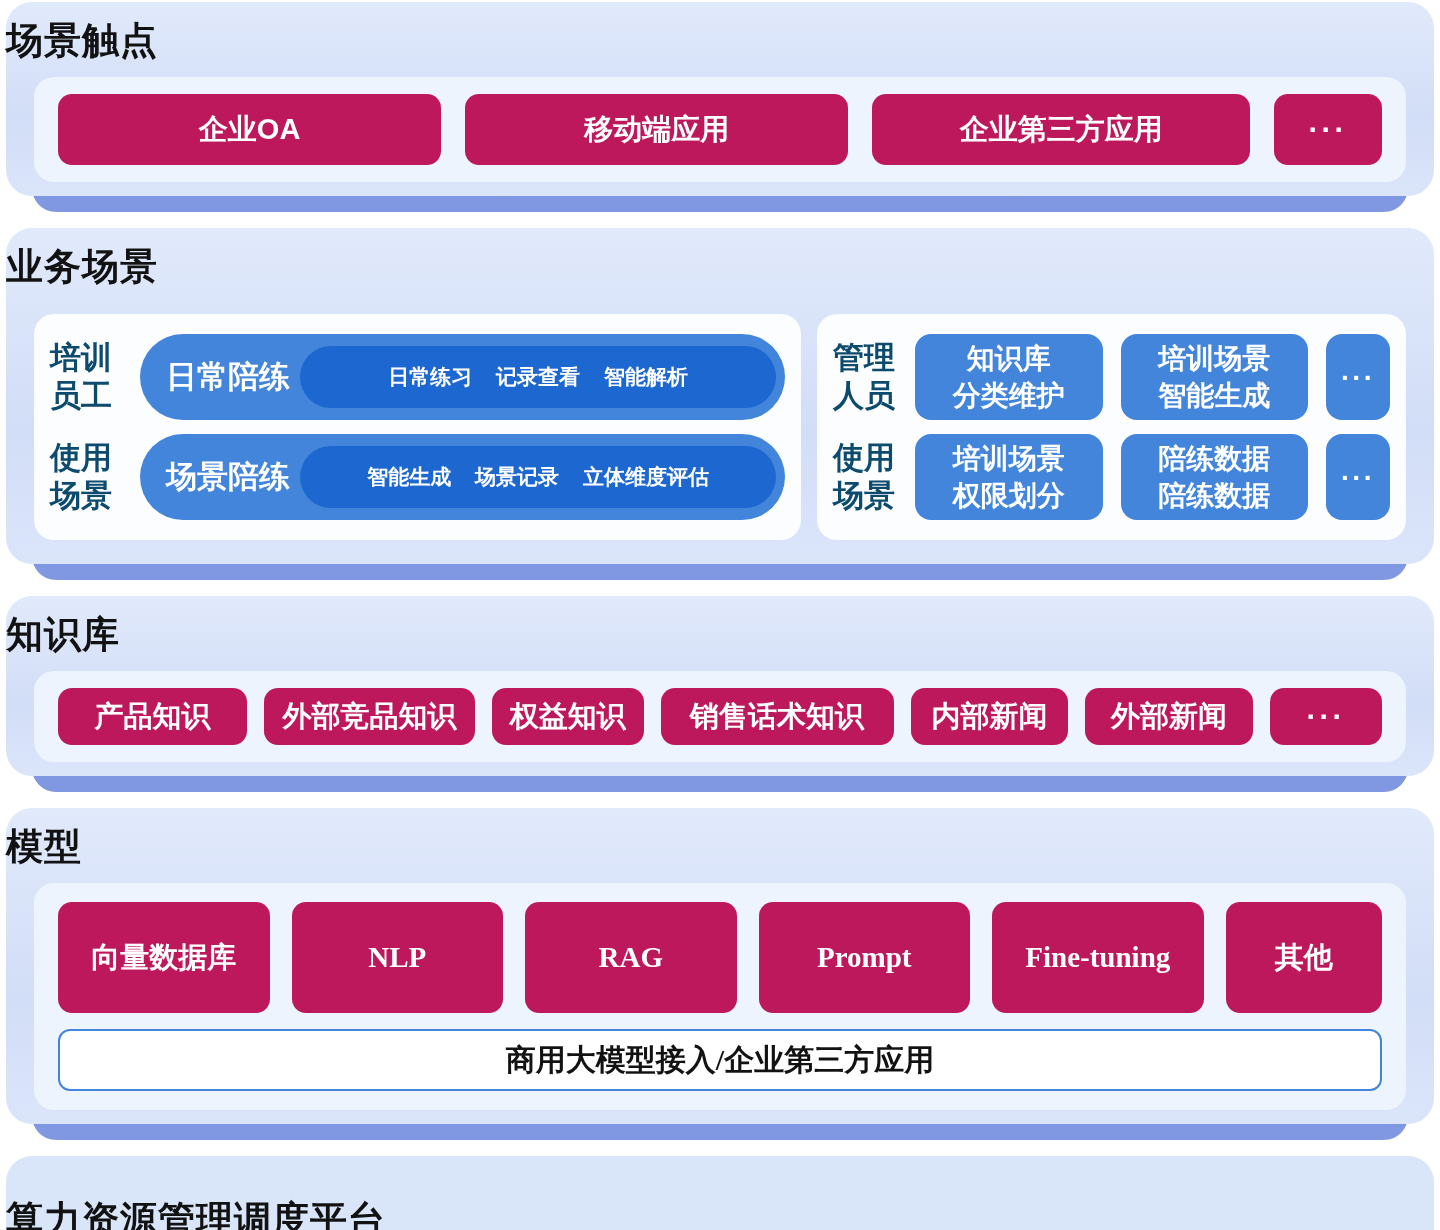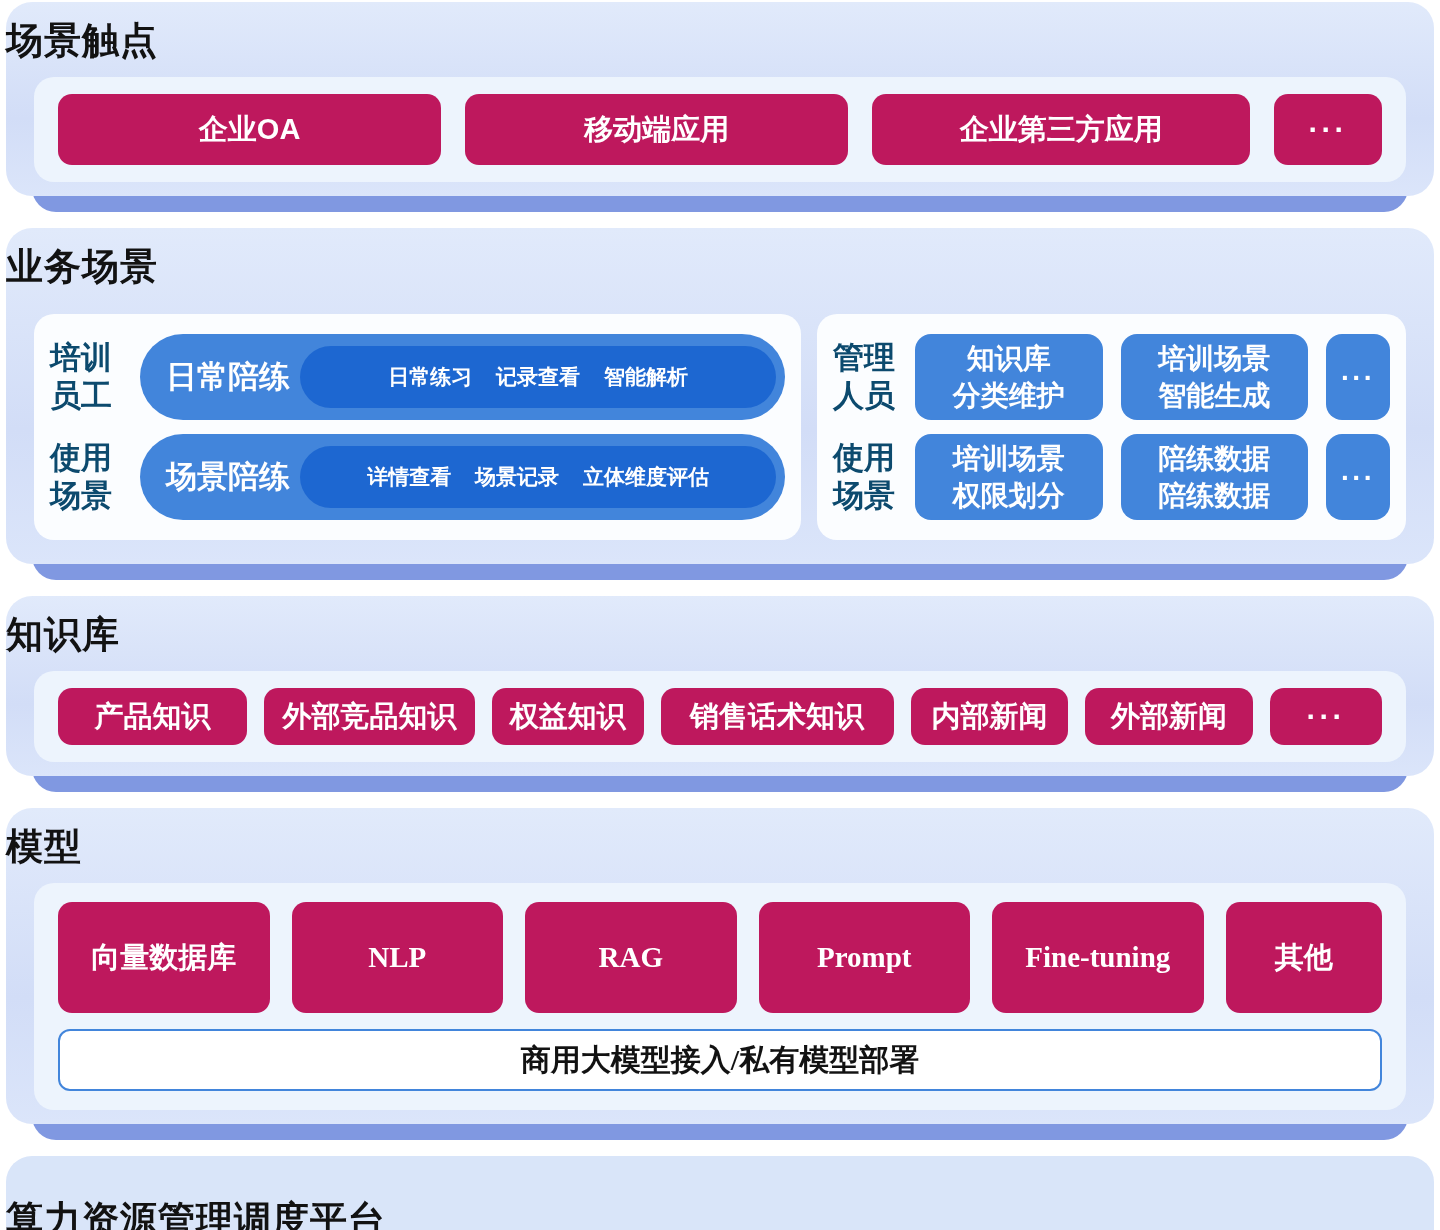--- a/index.html
+++ b/index.html
@@ -108,21 +108,21 @@
             <span>场景</span>
           </div>
         </div>
         <div class="rows">
           <div class="pill-row">
             <div class="pill-label">日常陪练</div>
             <div class="pill-inner">日常练习 记录查看 智能解析</div>
           </div>
           <div class="pill-row">
             <div class="pill-label">场景陪练</div>
-            <div class="pill-inner">详情查看 场景记录 立体维度评估</div>
+            <div class="pill-inner">智能生成 场景记录 立体维度评估</div>
           </div>
         </div>
       </div>
 
       <div class="panel right">
         <div class="role-col">
           <div class="role-group">
             <span>管理</span>
             <span>人员</span>
           </div>
@@ -183,21 +183,21 @@
     <div class="sec-title">模型</div>
     <div class="tray col">
       <div class="btn-row">
         <div class="btn">向量数据库</div>
         <div class="btn">NLP</div>
         <div class="btn">RAG</div>
         <div class="btn">Prompt</div>
         <div class="btn">Fine-tuning</div>
         <div class="btn other">其他</div>
       </div>
-      <div class="model-bar">商用大模型接入/私有模型部署</div>
+      <div class="model-bar">商用大模型接入/企业第三方应用</div>
     </div>
   </div>
 </div>
 
 <div class="layer s5 no-band">
 
   <div class="section">
     <div class="sec-title">算力资源管理调度平台</div>
   </div>
 </div>

